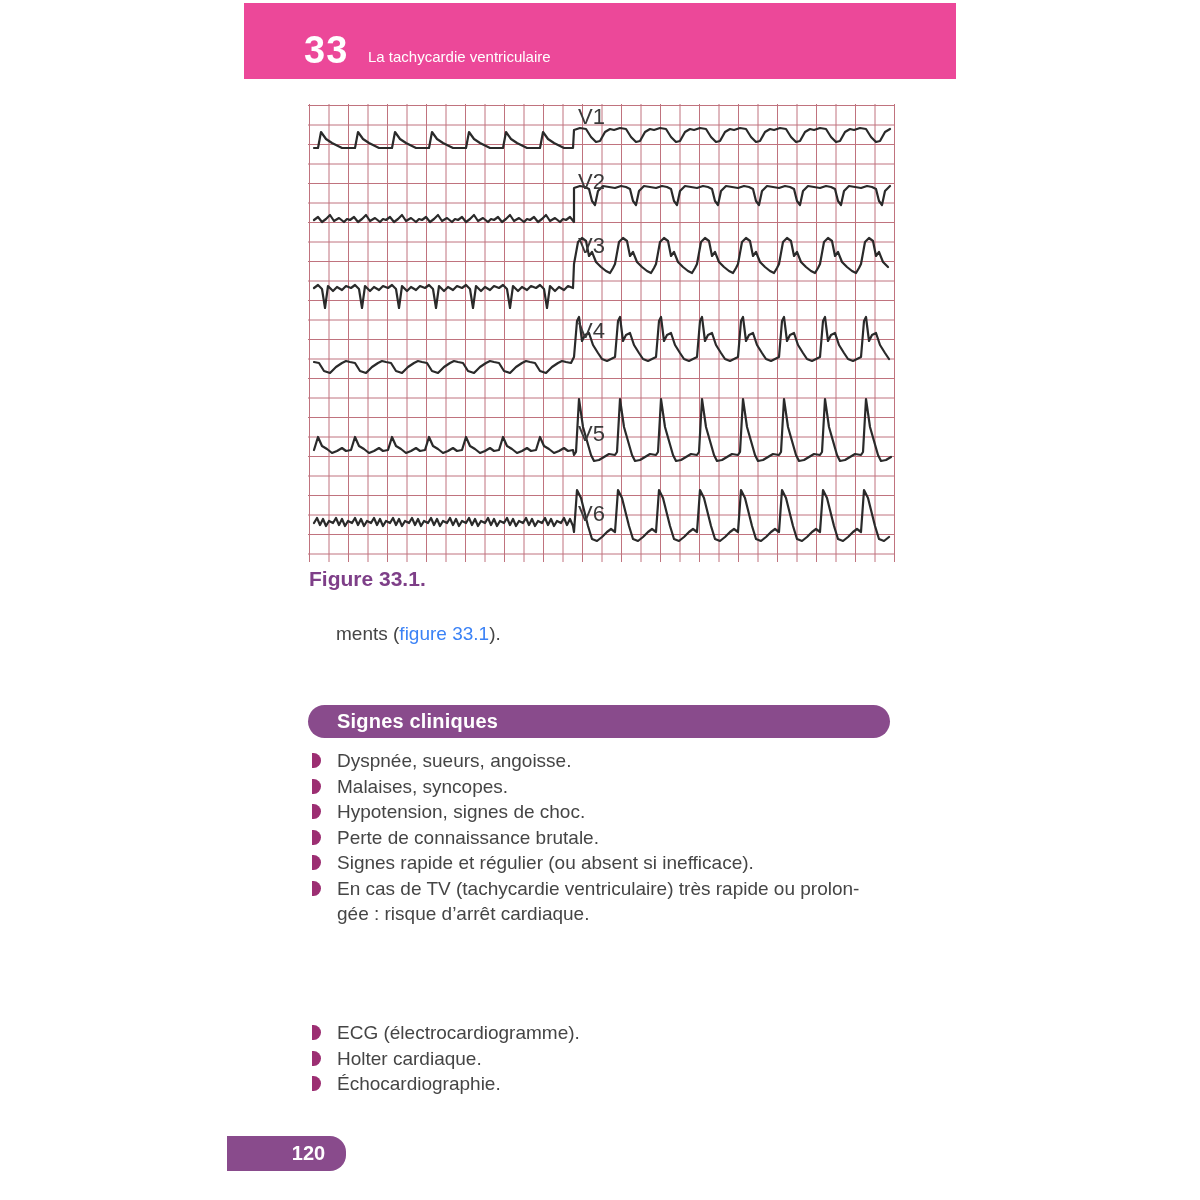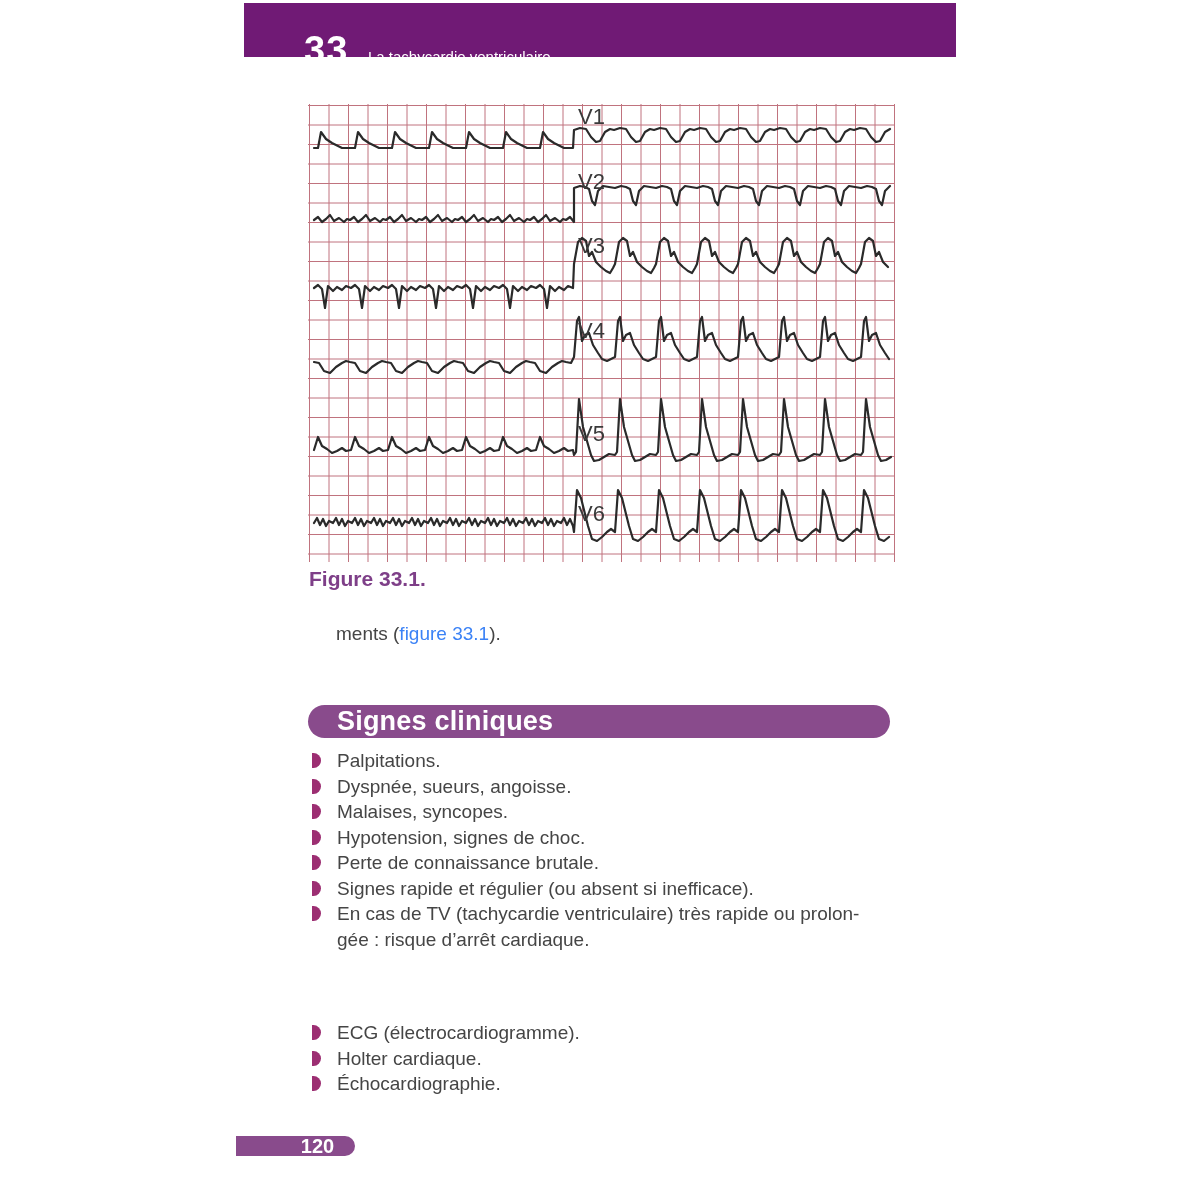--- a/index.html
+++ b/index.html
@@ -2,22 +2,22 @@
 <html><head>
 <meta charset="utf-8">
 <style>
   html,body{margin:0;padding:0;background:#ffffff;}
   .canvas{
     position:relative;width:1200px;height:1200px;background:#ffffff;
     font-family:"Liberation Sans",sans-serif;overflow:hidden;
   }
   
   .chapter-header{
-    position:absolute;left:244px;top:3px;width:712px;height:54px;
-    background:#701a75;
+    position:absolute;left:244px;top:3px;width:712px;height:76px;
+    background:#ec4899;
   }
   .chapter-number{
     position:absolute;left:60px;top:28px;font-size:38px;line-height:1;
     font-weight:bold;color:#ffffff;letter-spacing:1px;
   }
   .chapter-title{
     position:absolute;left:124px;top:46px;font-size:15px;line-height:1;
     color:#ffffff;font-weight:500;
   }
   
@@ -32,36 +32,36 @@
     font-size:19px;line-height:28.5px;color:#454545;
   }
   .paragraph .justified{text-align:justify;text-align-last:justify;}
   .figure-link{color:#3b82f6;text-decoration:none;cursor:pointer;margin-top:33px;}
   
   .section-bar{
     position:absolute;left:308px;width:582px;height:33px;background:#894b8c;
     border-radius:17px;display:flex;align-items:center;
     padding-left:29px;box-sizing:border-box;
   }
-  .bar-title{color:#ffffff;font-weight:bold;font-size:27px;letter-spacing:.2px;}
+  .bar-title{color:#ffffff;font-weight:bold;font-size:20px;letter-spacing:.2px;}
   #bar-signes{top:705px;}
   #bar-examens{top:977px;}
   
   .bullet-list{position:absolute;left:311px;width:585px;margin:0;padding:0;list-style:none;}
   #list-signes{top:748px;}
   #list-examens{top:1020px;}
   .bullet-list li{display:flex;align-items:flex-start;font-size:19px;line-height:25.5px;color:#454545;}
   .bullet{
     flex:0 0 auto;width:9px;height:15px;background:#9c2e72;
     border-radius:0 8px 8px 0;margin:5px 16px 0 1px;
   }
   .item-text{white-space:pre-line;}
   
   .page-badge{
-    position:absolute;left:236px;top:1136px;width:119px;height:20px;
+    position:absolute;left:227px;top:1136px;width:119px;height:35px;
     background:#894b8c;border-radius:0 16px 16px 0;
     display:flex;align-items:center;justify-content:center;
   }
   .page-badge span{color:#ffffff;font-weight:bold;font-size:20px;padding-left:44px;}
 </style>
 </head>
 <body>
 
 <div class="canvas">
 
@@ -92,24 +92,20 @@
 
   <div class="paragraph">
     <div><span>ments (</span><span class="figure-link">figure 33.1</span><span>).</span></div>
   </div>
 
   <div class="section-bar" id="bar-signes">
     <span class="bar-title">Signes cliniques</span>
   </div>
 
   <ul class="bullet-list" id="list-signes">
-    <li>
-        <span class="bullet"></span>
-        <span class="item-text">Palpitations.</span>
-      </li>
     <li>
         <span class="bullet"></span>
         <span class="item-text">Dyspnée, sueurs, angoisse.</span>
       </li>
     <li>
         <span class="bullet"></span>
         <span class="item-text">Malaises, syncopes.</span>
       </li>
     <li>
         <span class="bullet"></span>

